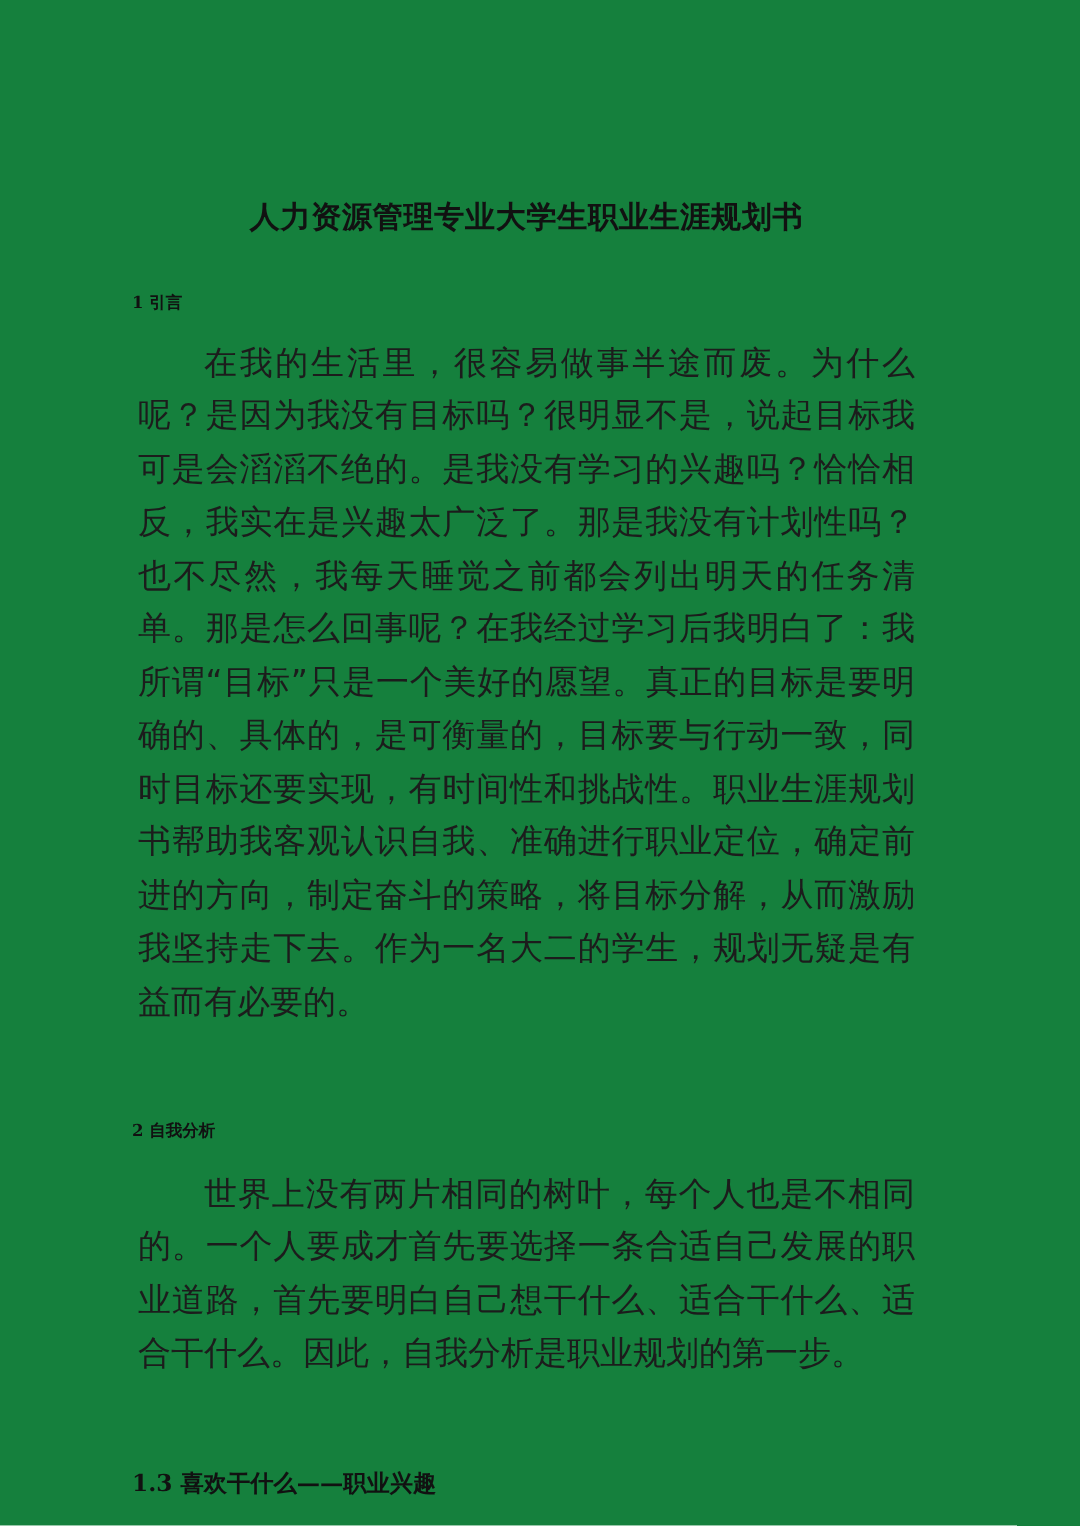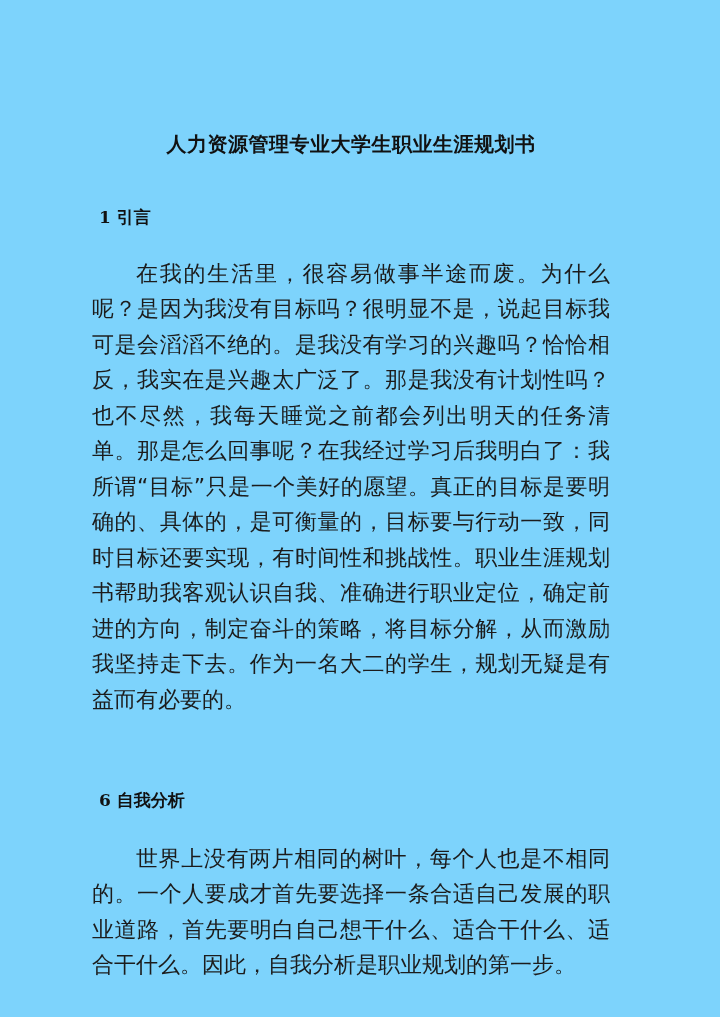--- a/index.html
+++ b/index.html
@@ -8,21 +8,21 @@
     background: #ffffff;
   }
   body {
     font-family: "DejaVu Serif", "Liberation Serif", serif;
     color: #1a1a1a;
   }
   .page {
     position: relative;
     width: 720px;
     height: 1017px;
-    background: #7dd3fc;
+    background: #15803d;
     overflow: hidden;
     box-sizing: border-box;
   }
   .content {
     position: absolute;
     left: 88px;
     top: 0;
     width: 526px;
   }
   .doc-title {
@@ -32,23 +32,23 @@
     font-size: 20px;
     letter-spacing: 0.5px;
     line-height: 1.4;
     margin: 0;
     padding-top: 130px;
     color: #111111;
   }
   .h1 {
     font-family: "DejaVu Serif", "Liberation Serif", serif;
     font-weight: bold;
-    font-size: 17px;
+    font-size: 11px;
     color: #111111;
-    margin: 11px;
+    margin: 0;
     line-height: 1.5;
   }
   .h2 {
     font-family: "DejaVu Serif", "Liberation Serif", serif;
     font-weight: bold;
     font-size: 15.5px;
     color: #111111;
     margin: 0;
     line-height: 1.5;
   }
@@ -82,21 +82,21 @@
     <div class="sp-title-h1"></div>
 
     <h2 class="h1">1 引言</h2>
 
     <div class="sp-h1-para"></div>
 
     <p class="para">在我的生活里，很容易做事半途而废。为什么呢？是因为我没有目标吗？很明显不是，说起目标我可是会滔滔不绝的。是我没有学习的兴趣吗？恰恰相反，我实在是兴趣太广泛了。那是我没有计划性吗？也不尽然，我每天睡觉之前都会列出明天的任务清单。那是怎么回事呢？在我经过学习后我明白了：我所谓“目标”只是一个美好的愿望。真正的目标是要明确的、具体的，是可衡量的，目标要与行动一致，同时目标还要实现，有时间性和挑战性。职业生涯规划书帮助我客观认识自我、准确进行职业定位，确定前进的方向，制定奋斗的策略，将目标分解，从而激励我坚持走下去。作为一名大二的学生，规划无疑是有益而有必要的。</p>
 
     <div class="sp-para-h2"></div>
 
-    <h2 class="h1">6 自我分析</h2>
+    <h2 class="h1">2 自我分析</h2>
 
     <div class="sp-h2-para"></div>
 
     <p class="para">世界上没有两片相同的树叶，每个人也是不相同的。一个人要成才首先要选择一条合适自己发展的职业道路，首先要明白自己想干什么、适合干什么、适合干什么。因此，自我分析是职业规划的第一步。</p>
 
     <div class="sp-para-h3"></div>
 
     <h3 class="h2">1.3 喜欢干什么——职业兴趣</h3>
 
     <div class="sp-h3-para"></div>

